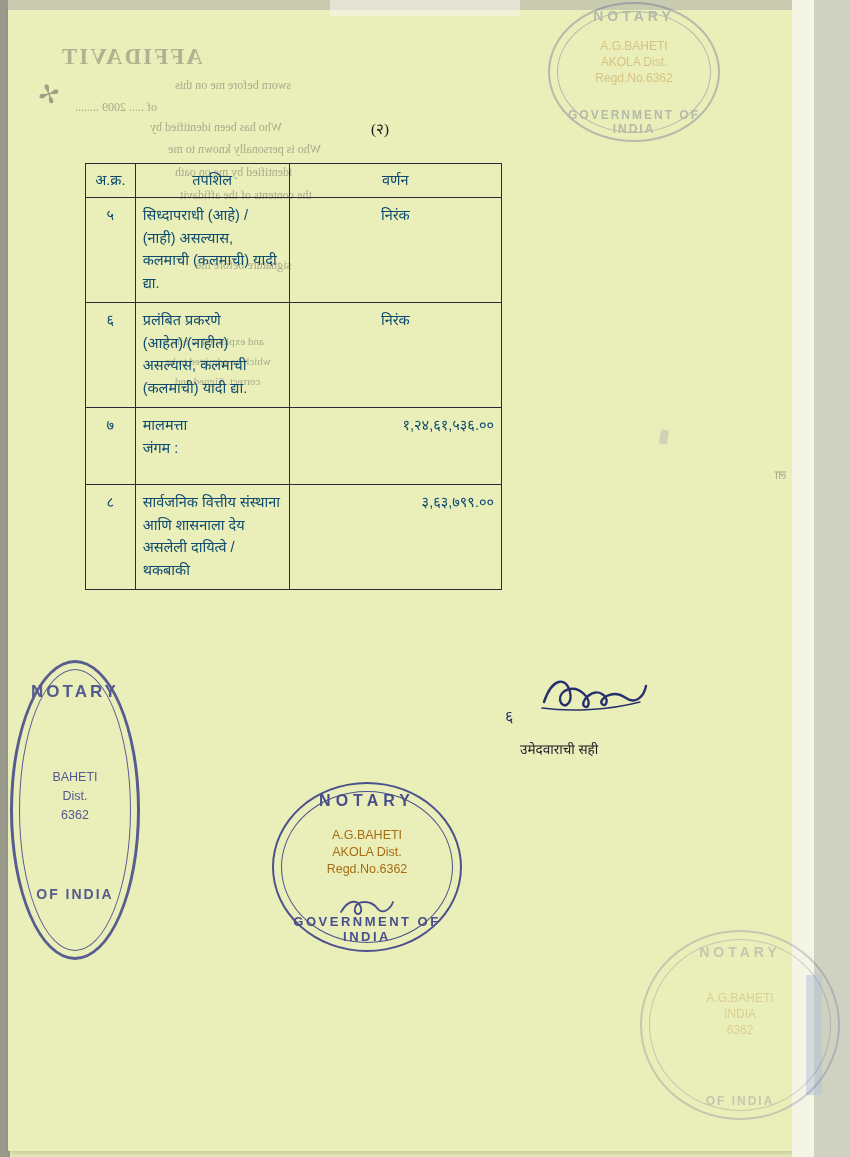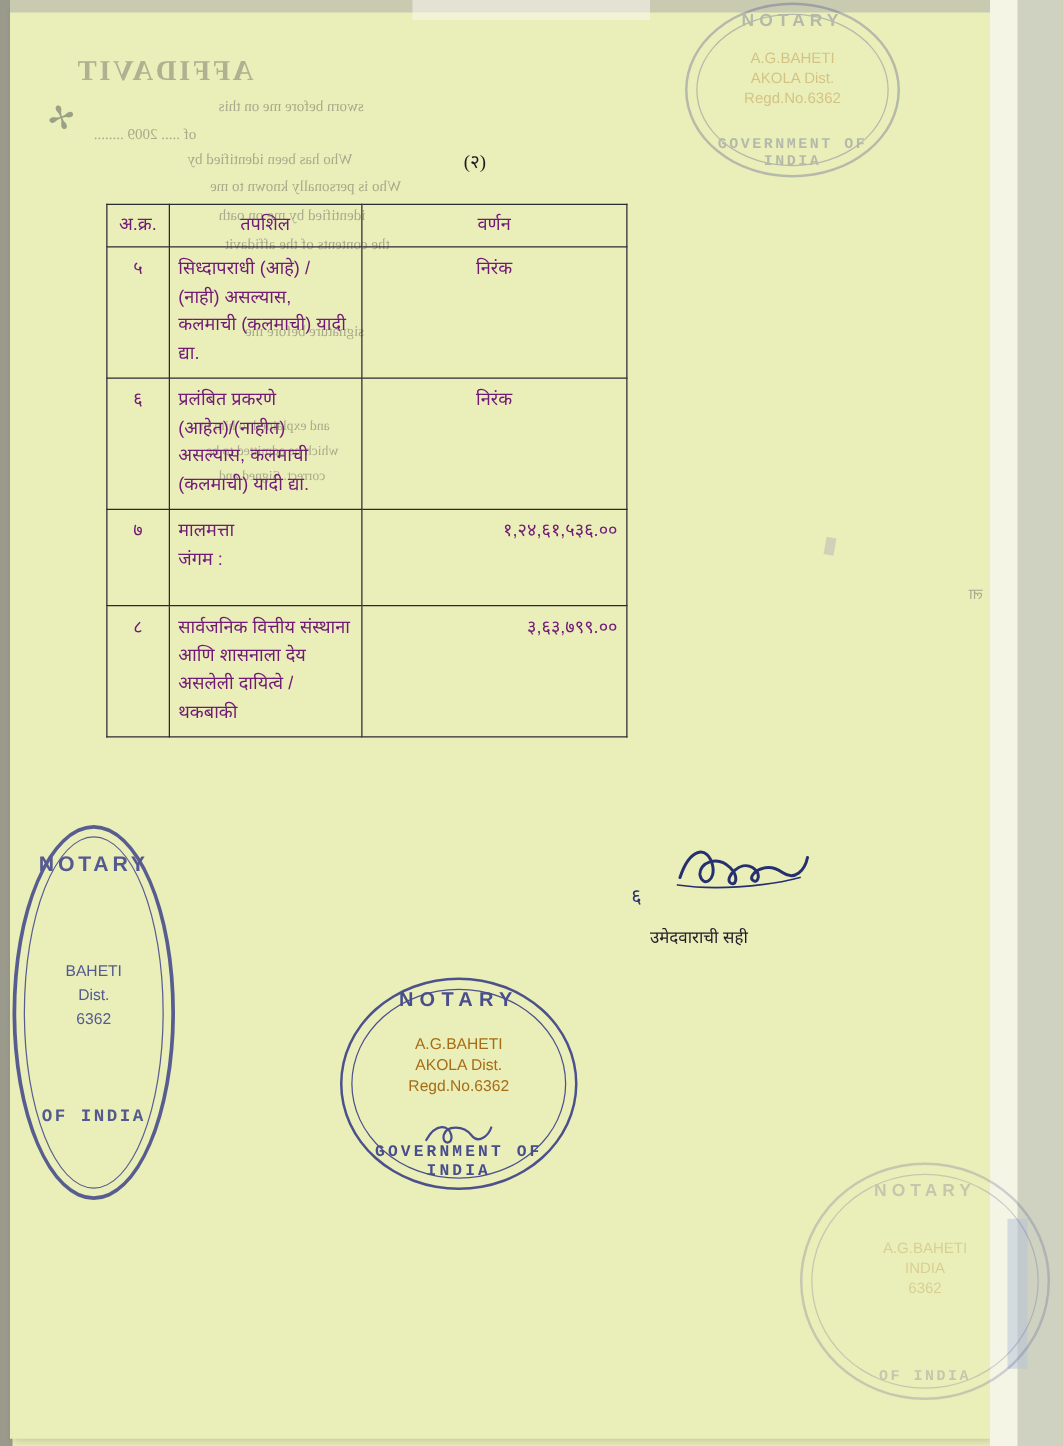--- a/index.html
+++ b/index.html
@@ -82,21 +82,21 @@
     left: 85px;
     top: 163px;
     width: 417px;
     border-collapse: collapse;
   }
   .tbl td, .tbl th {
     border: 1.4px solid #2b2b35;
     vertical-align: top;
     padding: 6px 7px 8px 7px;
     font-size: 14.5px;
-    color: #701a75;
+    color: #0c4a6e;
     font-family: "Liberation Sans", sans-serif;
     line-height: 1.55;
     font-weight: normal;
   }
   .col-sr { width: 40px; text-align: center; }
   .col-desc { width: 205px; }
   .col-val { width: 328px; }
   .hdr td { text-align: center; padding-top: 5px; padding-bottom: 6px; }
   .val-center { text-align: center; }
   .val-left { text-align: right; padding-left: 30px; }
@@ -171,21 +171,21 @@
   .arc-top, .arc-bottom {
     position: absolute;
     left: 0; right: 0;
     text-align: center;
     font-size: 16px;
     letter-spacing: 5px;
     color: #3b4189;
     font-weight: bold;
   }
   .arc-top { top: 10px; text-align: center; }
-  .arc-bottom { bottom: 8px; font-size: 13px; letter-spacing: 2.5px; font-family: Liberation Mono, monospace; }
+  .arc-bottom { bottom: 8px; font-size: 13px; letter-spacing: 2.5px; }
   .stamp-scribble {
     position: absolute;
     left: 50%;
     transform: translateX(-50%);
     bottom: 34px;
     width: 60px;
     height: 22px;
   }
 
   .stamp-left {

